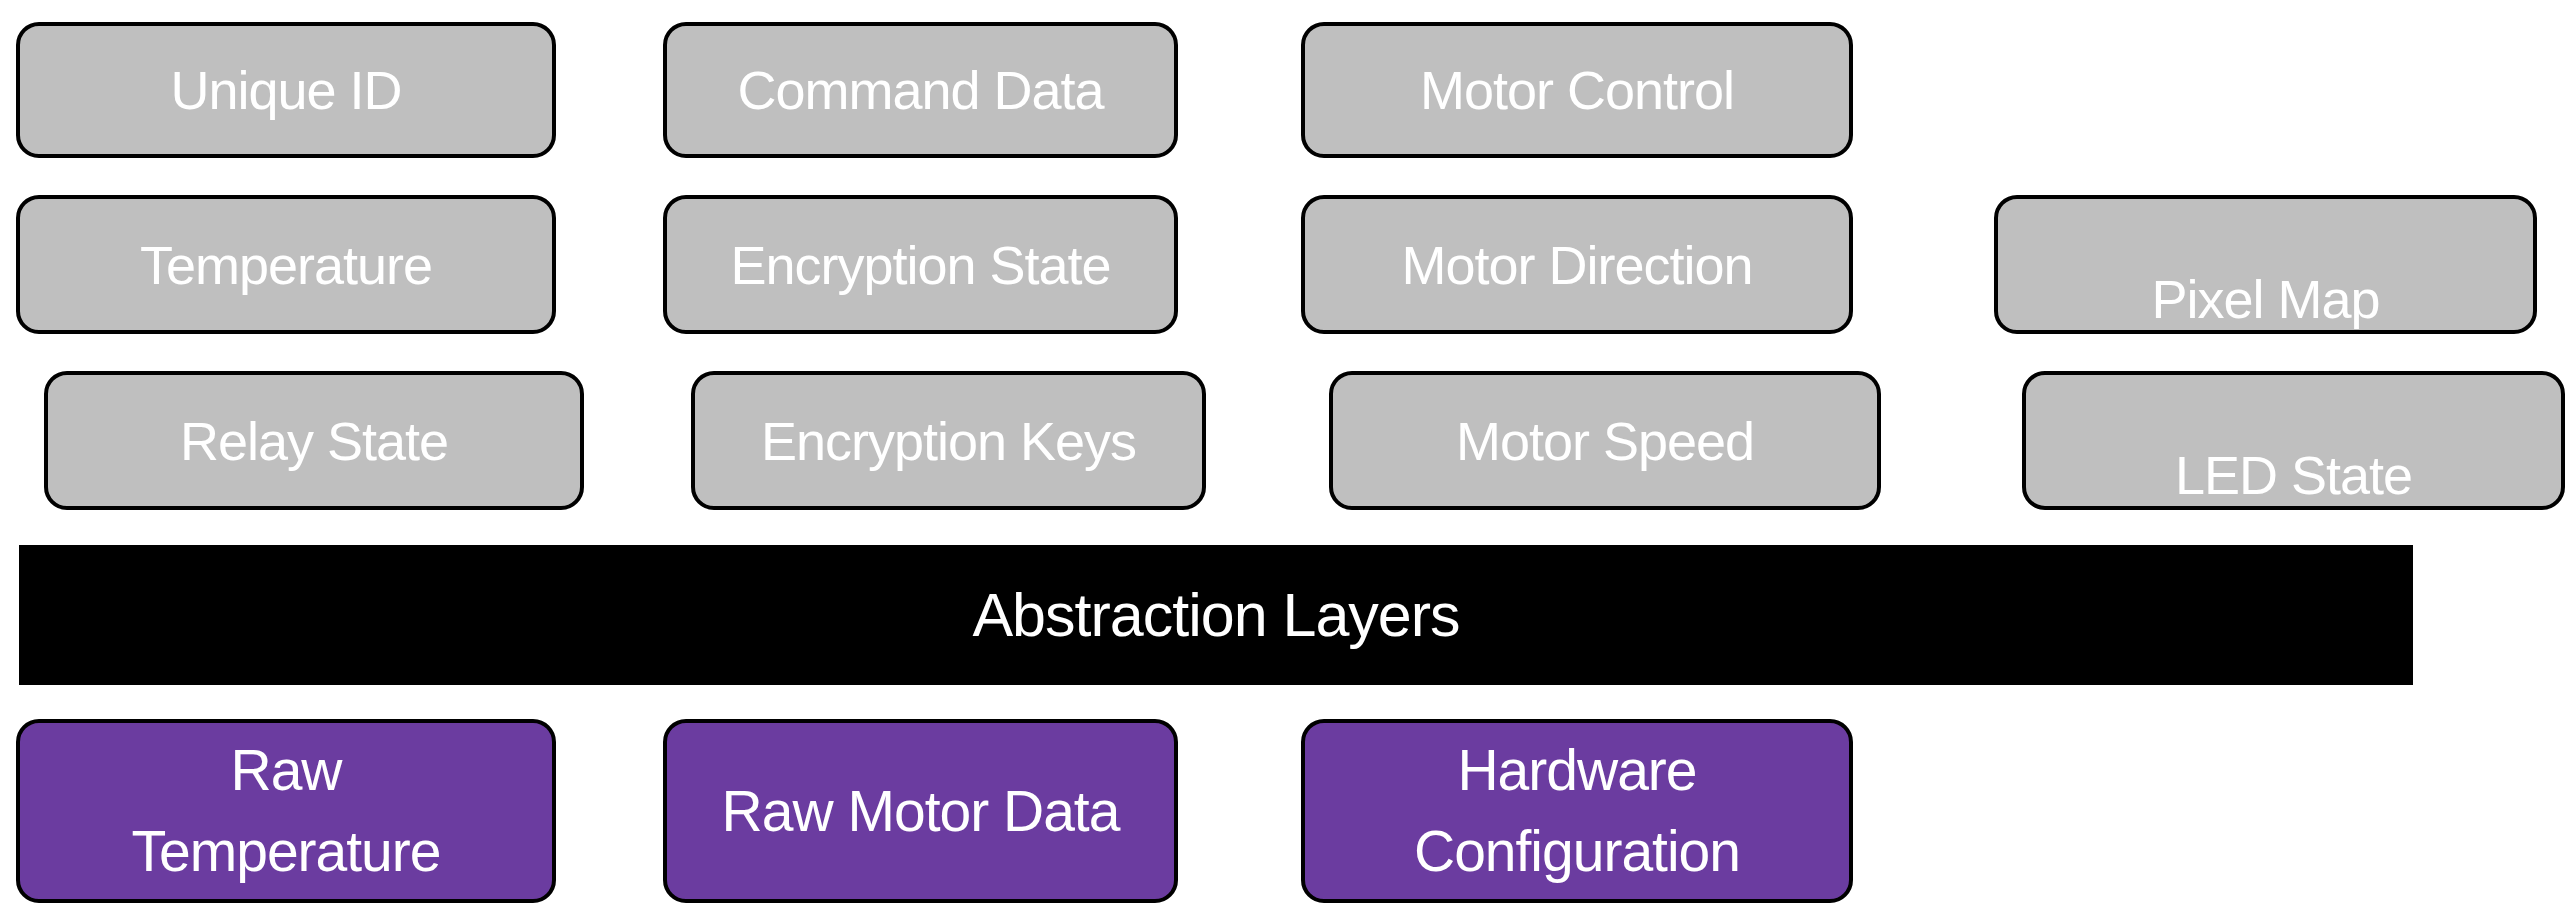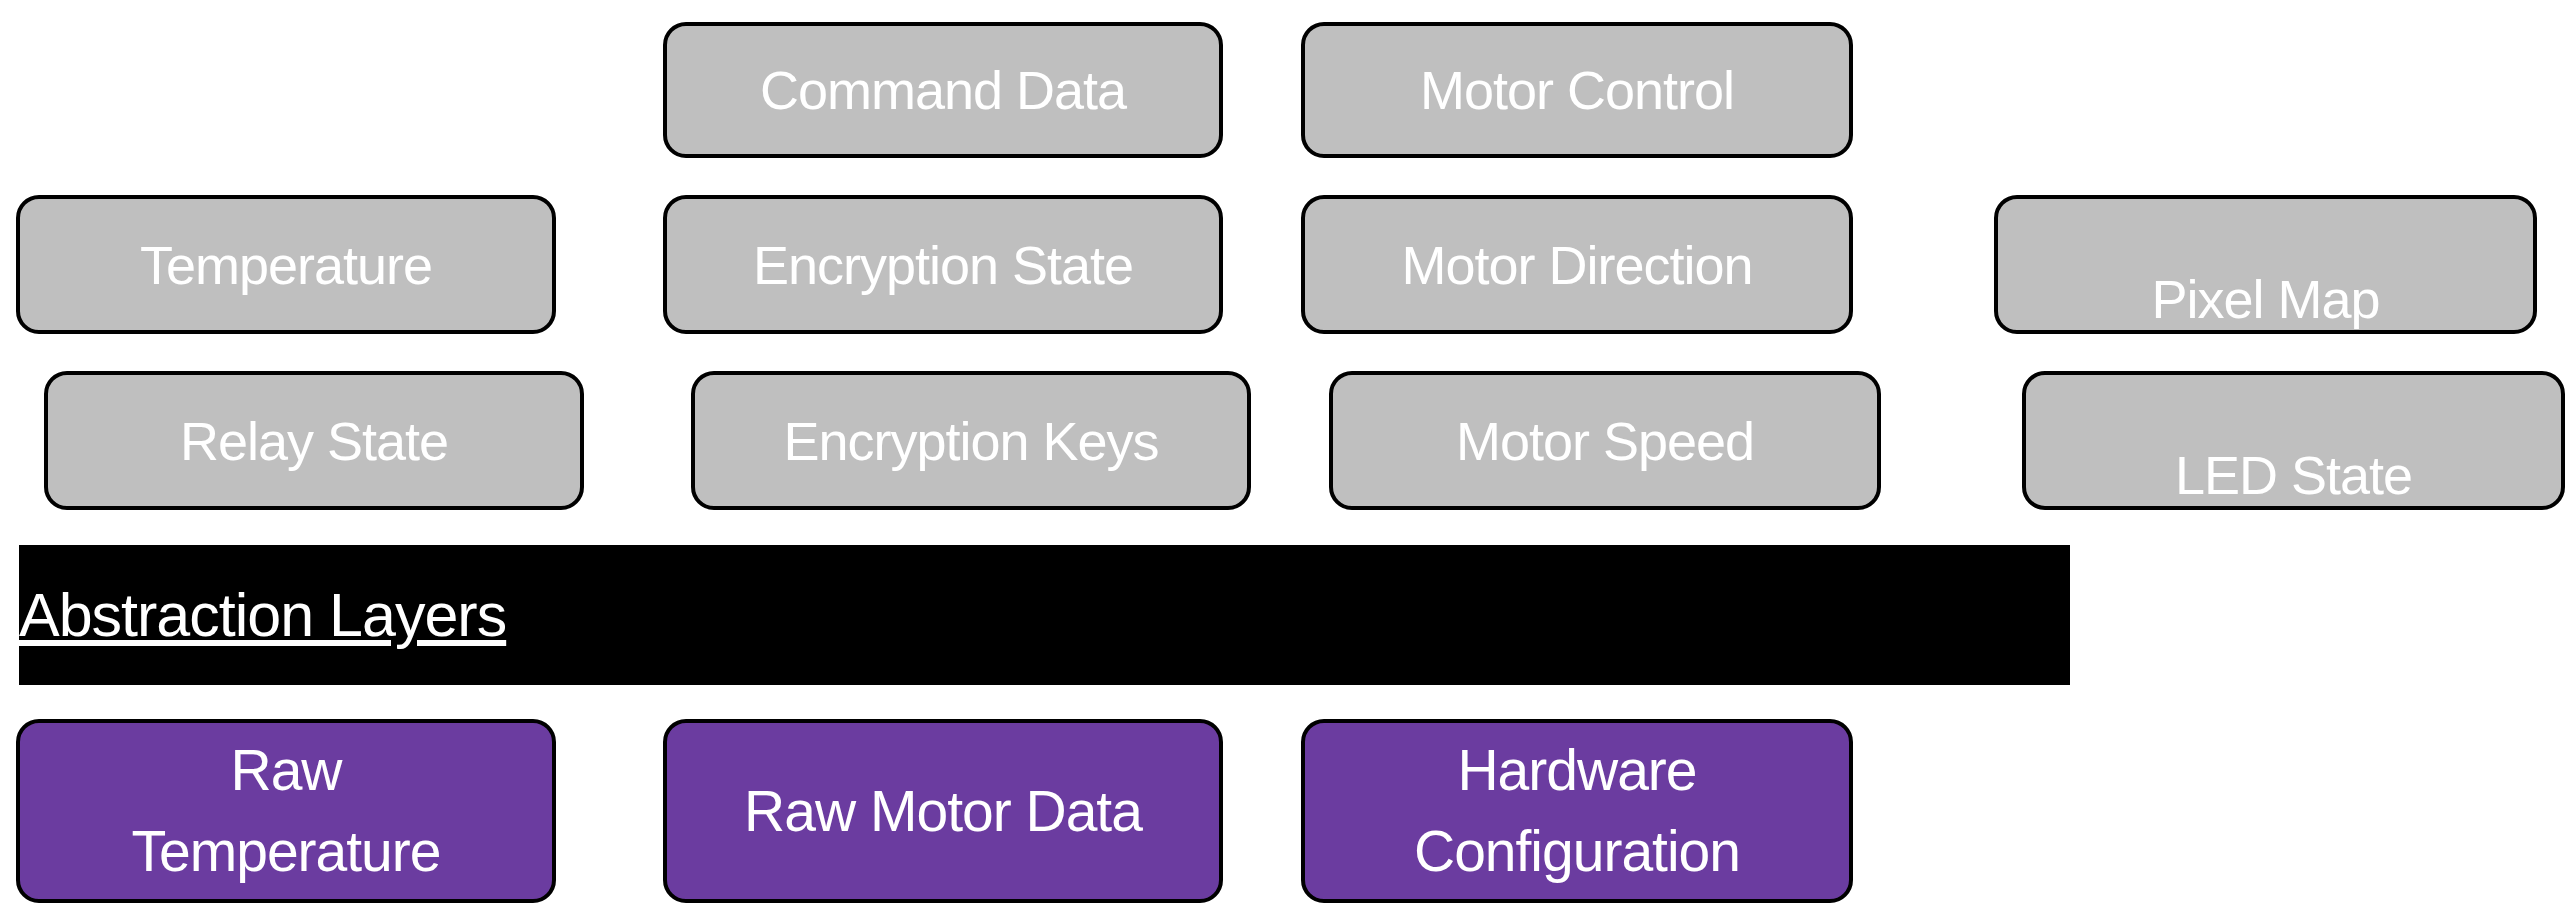--- a/index.html
+++ b/index.html
@@ -24,43 +24,46 @@
     border-radius:23px;
     color:var(--text);
     text-align:center;
     letter-spacing:-1px;
   }
   .abstract{background:var(--abstract-fill);font-size:54px;}
   .raw{background:var(--raw-fill);font-size:57px;line-height:1.42;white-space:pre-line;}
 
   
   .c1{left:16px;width:540px;}
-  .c2{left:663px;width:560px;}
+  .c2{left:663px;width:515px;}
   .c3{left:1301px;width:552px;}
   .c4{left:1994px;width:543px;align-items:flex-end;}
 
   
   .r1{top:22px;height:136px;}
   .r2{top:195px;height:139px;}
   .r3{top:371px;height:139px;margin-left:28px;}
   .r4{top:719px;height:184px;}
 
   .divider{
-    position:absolute;left:19px;top:545px;width:2051px;height:140px;
+    position:absolute;left:19px;top:545px;width:2394px;height:140px;
     background:var(--divider-fill);
-    display:flex;align-items:center;justify-content:flex-start;
-    color:var(--text);font-size:61px;letter-spacing:-1px;text-decoration:underline;
+    display:flex;align-items:center;justify-content:center;
+    color:var(--text);font-size:61px;letter-spacing:-1px;
   }
   .label{pointer-events:none;}
 </style>
 </head>
 <body>
 
 <div class="canvas">
 
+  <div class="box abstract c1 r1">
+    <span class="label">Unique ID</span>
+  </div>
   <div class="box abstract c2 r1">
     <span class="label">Command Data</span>
   </div>
   <div class="box abstract c3 r1">
     <span class="label">Motor Control</span>
   </div>
 
   <div class="box abstract c1 r2">
     <span class="label">Temperature</span>
   </div>

